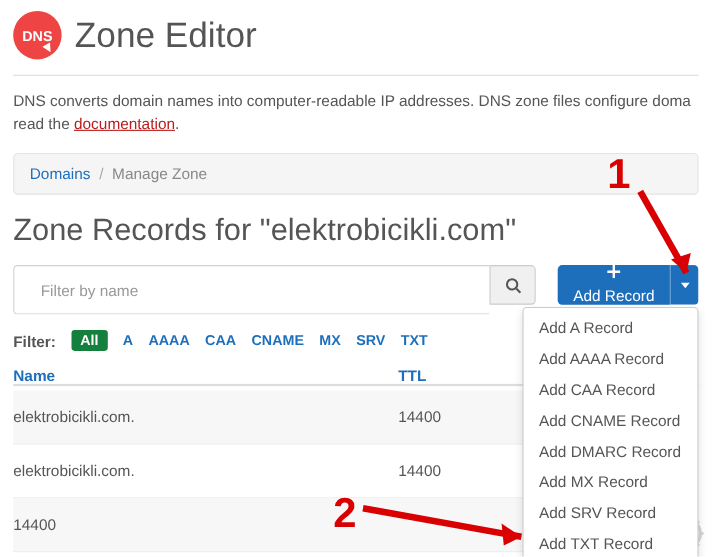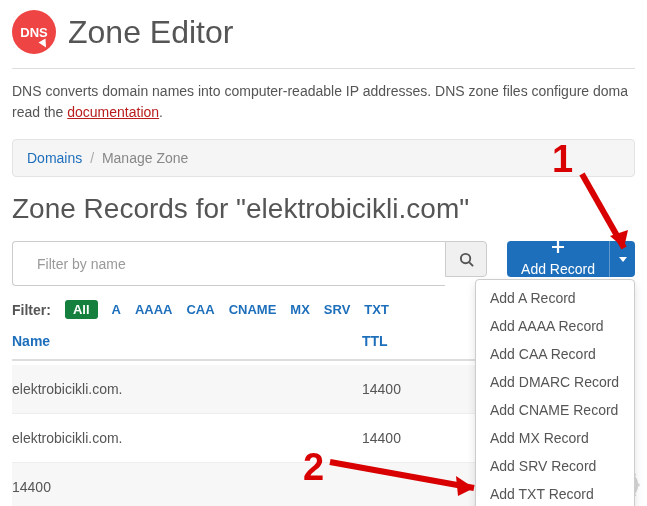--- a/index.html
+++ b/index.html
@@ -26,21 +26,21 @@
   .add-btn { height: 36px; background: #1e6fbb; color: #fff; border: none; border-radius: 4px 0 0 4px; padding: 0 14px; font-size: 14px; display: flex; align-items: center; gap: 8px; cursor: pointer; flex-direction: column; }
   .caret-btn { width: 26px; height: 36px; background: #1e6fbb; border: none; border-left: 1px solid rgba(255,255,255,0.3); border-radius: 0 4px 4px 0; display: flex; align-items: center; justify-content: center; cursor: pointer; }
   .caret-down { width: 0; height: 0; border-left: 4px solid transparent; border-right: 4px solid transparent; border-top: 5px solid #fff; }
   .dropdown { position: absolute; top: 38px; right: 0; width: 160px; background: #fff; border: 1px solid #ccc; border-radius: 4px; box-shadow: 0 4px 8px rgba(0,0,0,0.12); z-index: 10; padding: 4px 0; }
   .dropdown-item { padding: 6px 14px; font-size: 14px; color: #555; cursor: pointer; }
   .filter-row { padding: 0 12px 14px; display: flex; align-items: center; gap: 14px; font-size: 14px; }
   .filter-label { color: #555; font-weight: bold; }
   .filter-all { background: #15803d; color: #fff; padding: 2px 8px; border-radius: 3px; font-size: 13px; font-weight: bold; cursor: pointer; }
   .filter-type { color: #1e6fbb; font-size: 13px; font-weight: bold; cursor: pointer; }
   .table { padding: 0 12px; }
-  .thead { display: flex; border-bottom: 2px solid #ddd; padding-bottom: 10px; margin-bottom: 4px; }
+  .thead { display: flex; border-bottom: 2px solid #ddd; margin-bottom: 4px; }
   .th { font-weight: bold; color: #1e6fbb; font-size: 14px; cursor: pointer; }
   .th-name { width: 350px; }
   .th-ttl { width: 140px; }
   .tr { display: flex; padding: 16px 0; border-bottom: 1px solid #eee; font-size: 14px; color: #555; }
   .tr:nth-child(even) { background: #f7f7f7; }
   .td-name { width: 350px; }
   .td-ttl { width: 140px; }
   .annot { position: absolute; font-size: 38px; font-weight: bold; color: #d80000; pointer-events: none; z-index: 20; }
   .annot1 { top: 138px; left: 552px; }
   .annot2 { top: 446px; left: 303px; }
@@ -90,22 +90,22 @@
         </svg>
       <span>Add Record</span>
     </button>
     <button class="caret-btn">
       <span class="caret-down"></span>
     </button>
     <div class="dropdown">
       <div class="dropdown-item">Add A Record</div>
       <div class="dropdown-item">Add AAAA Record</div>
       <div class="dropdown-item">Add CAA Record</div>
+      <div class="dropdown-item">Add CNAME Record</div>
       <div class="dropdown-item">Add DMARC Record</div>
-      <div class="dropdown-item">Add CNAME Record</div>
       <div class="dropdown-item">Add MX Record</div>
       <div class="dropdown-item">Add SRV Record</div>
       <div class="dropdown-item">Add TXT Record</div>
     </div>
   </div>
 </div>
 
 <div class="filter-row">
   <span class="filter-label">Filter:</span>
   <span class="filter-all">All</span>

